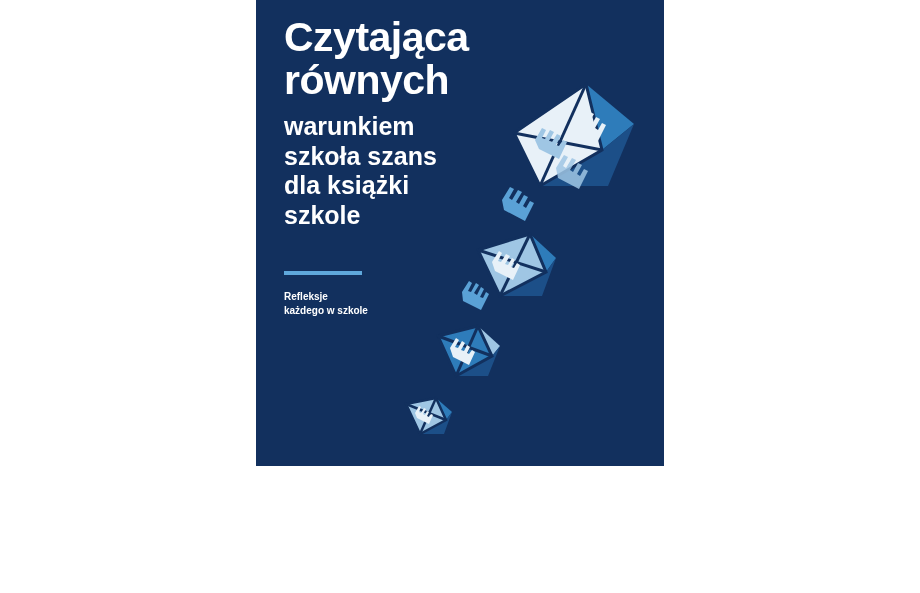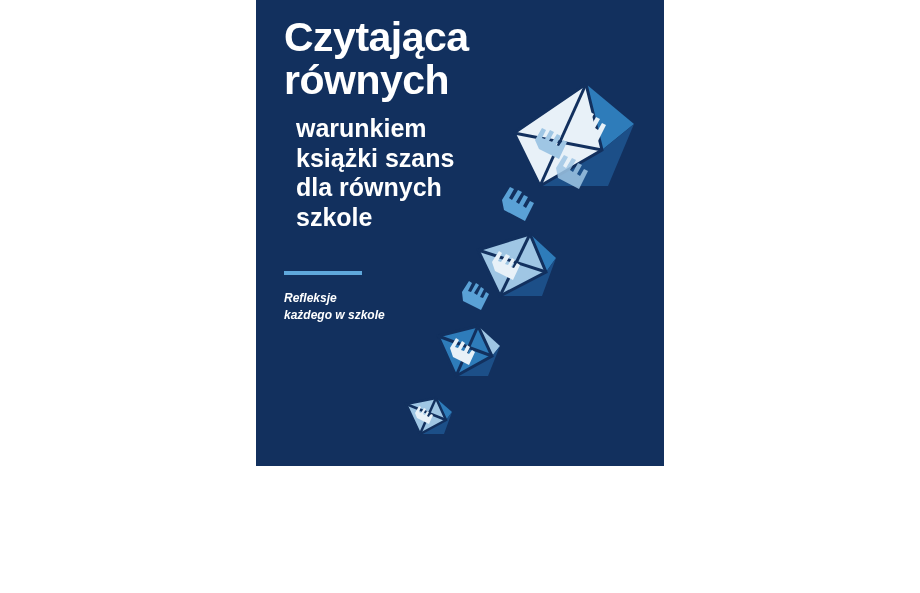--- a/index.html
+++ b/index.html
@@ -55,45 +55,44 @@
     color: #ffffff;
     letter-spacing: -0.5px;
     margin: 0 0 10px 0;
   }
   .title-main .l2 { display: block; }
   .title-sub {
     font-size: 25px;
     line-height: 1.18;
     font-weight: bold;
     color: #ffffff;
-    margin: 12px;
+    margin: 0;
   }
   .title-sub span { display: block; }
 
   .rule {
     position: absolute;
     left: 28px;
     top: 271px;
     width: 78px;
     height: 4px;
     background: #5fa8dc;
     z-index: 5;
   }
 
   .blurb {
     position: absolute;
     left: 28px;
     top: 290px;
     width: 230px;
-    font-size: 12px;
+    font-size: 10px;
     line-height: 1.42;
     font-weight: bold;
     color: #ffffff;
     z-index: 5;
-    font-style: italic;
   }
   .blurb span { display: block; }
 
   
   .art {
     position: absolute;
     left: 0;
     top: 0;
     width: 408px;
     height: 466px;
@@ -170,22 +169,22 @@
       </g>
     </svg>
 
     <div class="title-block">
       <h1 class="title-main">
         <span>Czytająca</span>
         <span class="l2">równych</span>
       </h1>
       <h2 class="title-sub">
         <span>warunkiem</span>
-        <span>książki szans</span>
-        <span>dla równych</span>
+        <span>szkoła szans</span>
+        <span>dla książki</span>
         <span>szkole</span>
       </h2>
     </div>
 
     <div class="rule"></div>
 
     <div class="blurb">
       <span>Refleksje</span>
       <span>każdego w szkole</span>
     </div>

